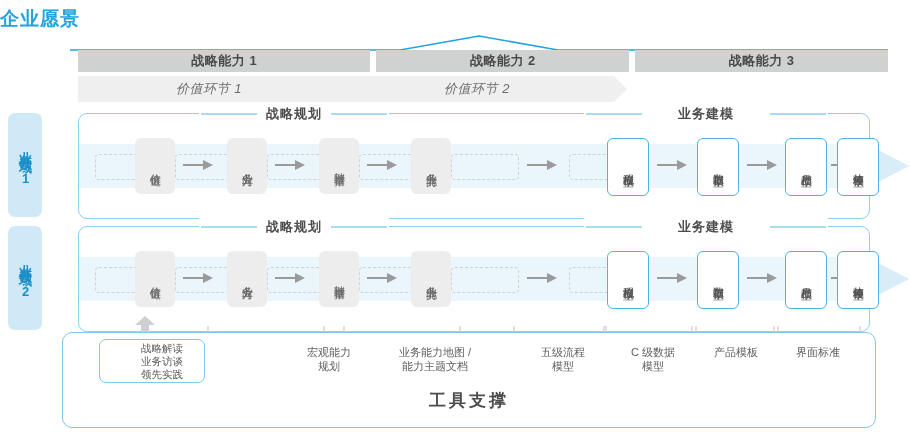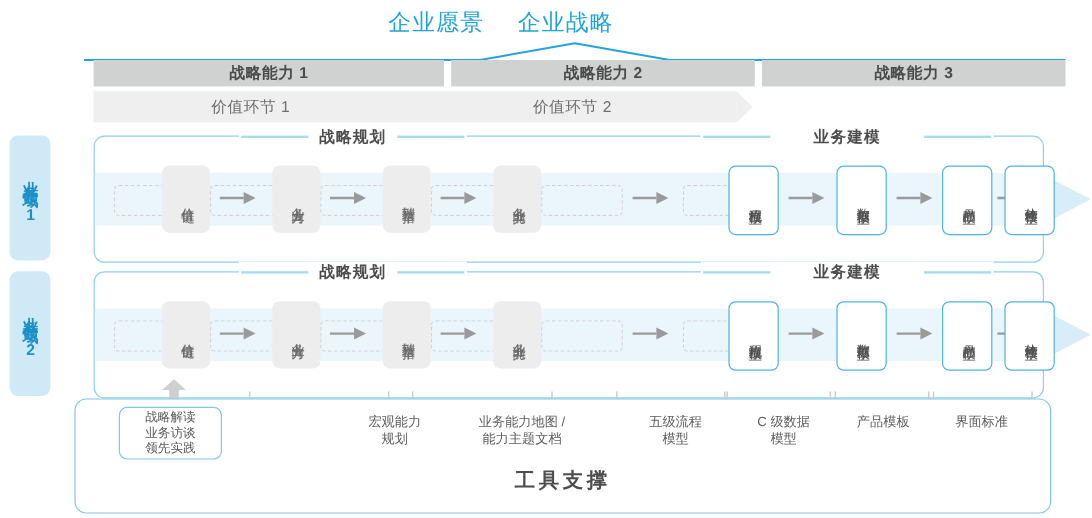--- a/index.html
+++ b/index.html
@@ -9,34 +9,34 @@
     font-family:"Liberation Sans","DejaVu Sans",sans-serif;
     color:#555;
     overflow:hidden;
     position:relative;
   }
   #root{position:relative;width:910px;height:432px;}
 
   
   .titles{
     position:absolute;left:0;top:6px;width:835px;
-    display:flex;justify-content:center;gap:28px;
-    font-size:19px;font-weight:normal;color:#22a3dd;letter-spacing:1px;
+    display:flex;justify-content:space-between;gap:28px;
+    font-size:19px;font-weight:bold;color:#22a3dd;letter-spacing:1px;
   }
   .peak{position:absolute;left:70px;top:34px;width:818px;height:18px;}
 
   
   .band{position:absolute;display:flex;}
   .cap-band{left:78px;top:50px;width:810px;height:22px;gap:6px;}
   .cap-cell{
     background:#d0d2d2;color:#4a4a4a;font-size:13px;font-weight:bold;
     display:flex;align-items:center;justify-content:center;
     letter-spacing:.5px;
   }
-  .val-band{left:78px;top:76px;width:810px;height:26px;}
+  .val-band{left:78px;top:76px;width:810px;height:26px;font-style:italic;}
   .val-cell{
     position:relative;background:#efefef;color:#6d6d6d;font-size:13px;
     display:flex;align-items:center;justify-content:center;
     letter-spacing:.5px;
   }
   .val-cell .notch{
     position:absolute;right:-13px;top:0;width:13px;height:26px;z-index:3;
   }
 
   
@@ -98,41 +98,40 @@
 
   
   .tools{
     position:absolute;left:62px;top:332px;width:812px;height:94px;
     border:1.4px solid #7ec8e8;border-radius:10px;background:#fff;
   }
   .toolbox{
     position:absolute;left:36px;top:6px;width:84px;height:42px;
     border:1.3px solid #7ec8e8;border-radius:7px;background:#fff;
     display:flex;align-items:center;justify-content:center;
-    text-align:center;font-size:10.5px;line-height:13px;color:#5a5a5a;
+    text-align:center;font-size:10.5px;line-height:13px;color:#5a5a5a;padding-left:20px;
   }
   .tlabel{
     position:absolute;text-align:center;font-size:11px;line-height:14px;
     color:#5d5d5d;
   }
   .brace{position:absolute;}
   .upArrow{position:absolute;left:134px;top:316px;width:22px;height:20px;}
   .tstitle{
     position:absolute;left:0;top:56px;width:812px;text-align:center;
     font-size:17px;font-weight:bold;color:#4d4d4d;letter-spacing:3px;
   }
 </style>
 </head>
 <body>
 
 <div id="root">
 
   <div class="titles">
     <div>企业愿景</div>
-    <div>企业战略</div>
   </div>
   <svg class="peak" viewBox="0 0 818 18">
     <path d="M0 16 H330 L409 2 L488 16 H818" fill="none" stroke="#22a3dd" stroke-width="1.6"></path>
   </svg>
 
   <div class="band cap-band">
     <div class="cap-cell" style="width:310px">战略能力 1</div>
     <div class="cap-cell" style="width:268px">战略能力 2</div>
     <div class="cap-cell" style="width:268px">战略能力 3</div>
   </div>

